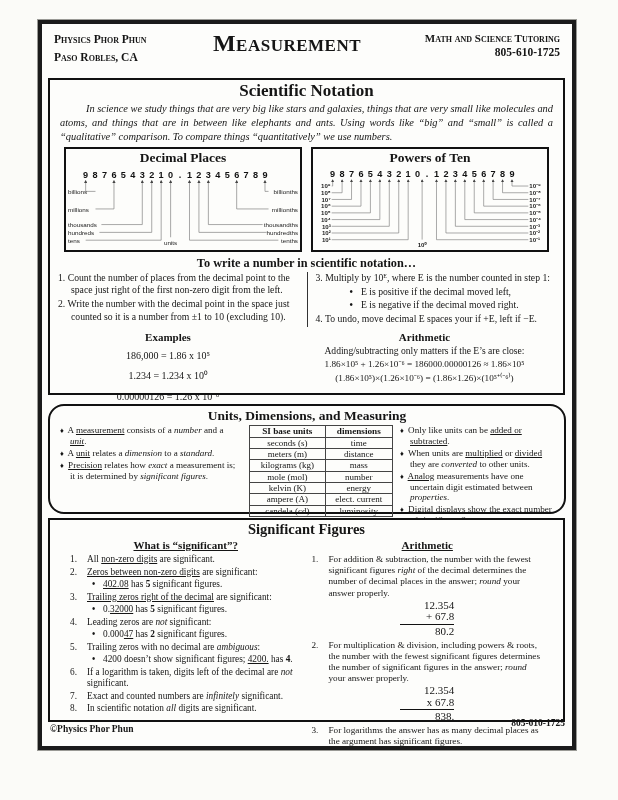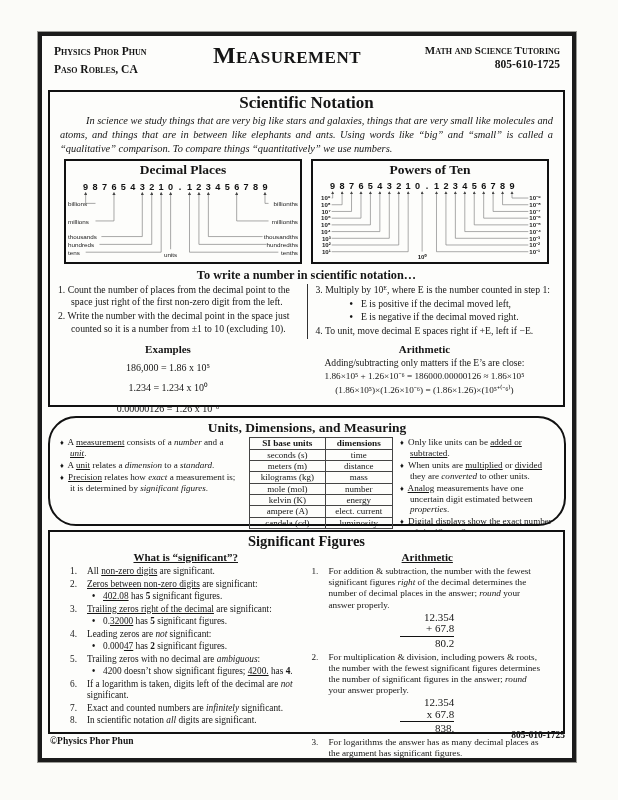--- a/index.html
+++ b/index.html
@@ -3,36 +3,36 @@
 <meta charset="utf-8">
 <style>
   html,body{margin:0;padding:0;}
   body{
     width:618px;height:800px;position:relative;
     background:#fbfbf8;color:#151515;
     font-family:"Liberation Serif", serif;
     -webkit-font-smoothing:antialiased;
   }
   .frame{
-    position:absolute;left:38px;top:32px;width:530px;height:722px;
+    position:absolute;left:38px;top:20px;width:530px;height:722px;
     border:4px solid #1b1b1b;background:#fdfdfb;
     box-shadow:0 0 0 1px #9a9a96;
   }
   
   .hdr{position:absolute;top:7px;left:12px;right:12px;display:grid;grid-template-columns:150px 1fr 190px;}
   .hdr .org{font-weight:bold;font-variant:small-caps;font-size:11.5px;line-height:1.55;}
   .hdr .ttl{text-align:center;}
   .hdr .ttl .main{font-weight:bold;font-variant:small-caps;font-size:24px;line-height:1.0;letter-spacing:.5px;}
   .hdr .ttl .sub{font-weight:bold;font-variant:small-caps;font-size:17px;margin-top:20px;}
   .hdr .rgt{text-align:right;}
   .hdr .rgt .tut{font-weight:bold;font-variant:small-caps;font-size:11px;line-height:1.4;}
   .hdr .rgt .ph{font-weight:bold;font-size:11.5px;}
   
   .scibox{position:absolute;left:6px;top:54px;width:513px;height:313px;border:2.5px solid #111;background:#fdfdfb;}
-  .unitbox{position:absolute;left:6px;top:380px;width:514px;height:106px;border:2px solid #111;border-radius:28px;background:#fdfdfb;}
+  .unitbox{position:absolute;left:6px;top:380px;width:514px;height:106px;border:2px solid #111;border-radius:16px;background:#fdfdfb;}
   .sigbox{position:absolute;left:6px;top:494px;width:513px;height:200px;border:2.5px solid #111;background:#fdfdfb;}
   .sec-title{font-weight:bold;text-align:center;}
   
   .sci-title{font-size:17px;margin-top:1px;}
   .intro{font-style:italic;font-size:10.4px;line-height:1.36;text-align:justify;padding:1px 10px 0 10px;text-indent:26px;}
   .diagrow{display:flex;gap:9px;margin:3px 14px 0 14px;}
   .diagbox{flex:1;border:2.5px solid #111;height:101px;overflow:hidden;}
   .diag-title{font-weight:bold;text-align:center;font-size:13.5px;line-height:1.15;margin-top:1px;}
   .diag-svg{display:block;width:100%;height:82px;}
   .dg{font:bold 9.3px "Liberation Sans", sans-serif;fill:#111;}
@@ -245,21 +245,21 @@
     <div class="write-title">To write a number in scientific notation…</div>
     <div class="write-cols">
       <div class="wcol">
         <div class="wstep"><span>1.</span> <span>Count the number of places from the decimal point to the space just right of the first non-zero digit from the left.</span></div>
         <div class="wstep"><span>2.</span> <span>Write the number with the decimal point in the space just counted so it is a number from ±1 to 10 (excluding 10).</span></div>
       </div>
       <div class="wcol r">
         <div class="wstep"><span>3.</span> <span>Multiply by 10ᴱ, where E is the number counted in step 1:</span></div>
         <div class="wbullet"><span class="bu">•</span><span>E is positive if the decimal moved left,</span></div>
         <div class="wbullet"><span class="bu">•</span><span>E is negative if the decimal moved right.</span></div>
-        <div class="wstep"><span>4.</span> <span>To unit, move decimal E spaces right if +E, left if −E.</span></div>
+        <div class="wstep"><span>4.</span> <span>To undo, move decimal E spaces your if +E, left if −E.</span></div>
       </div>
     </div>
 
     <div class="exarith">
       <div class="excol">
         <h4 class="sec-title">Examples</h4>
         <div class="exline">186,000 = 1.86 x 10⁵</div>
         <div class="exline">1.234 = 1.234 x 10⁰</div>
         <div class="exline">0.00000126 = 1.26 x 10⁻⁶</div>
       </div>

